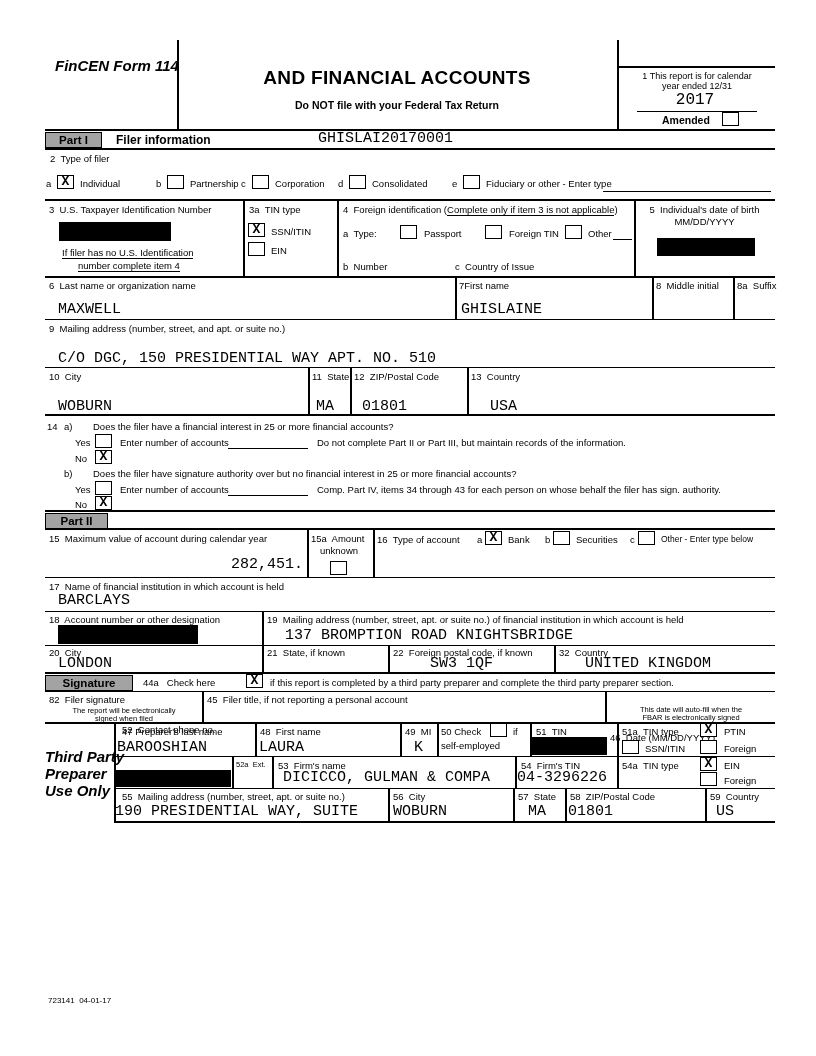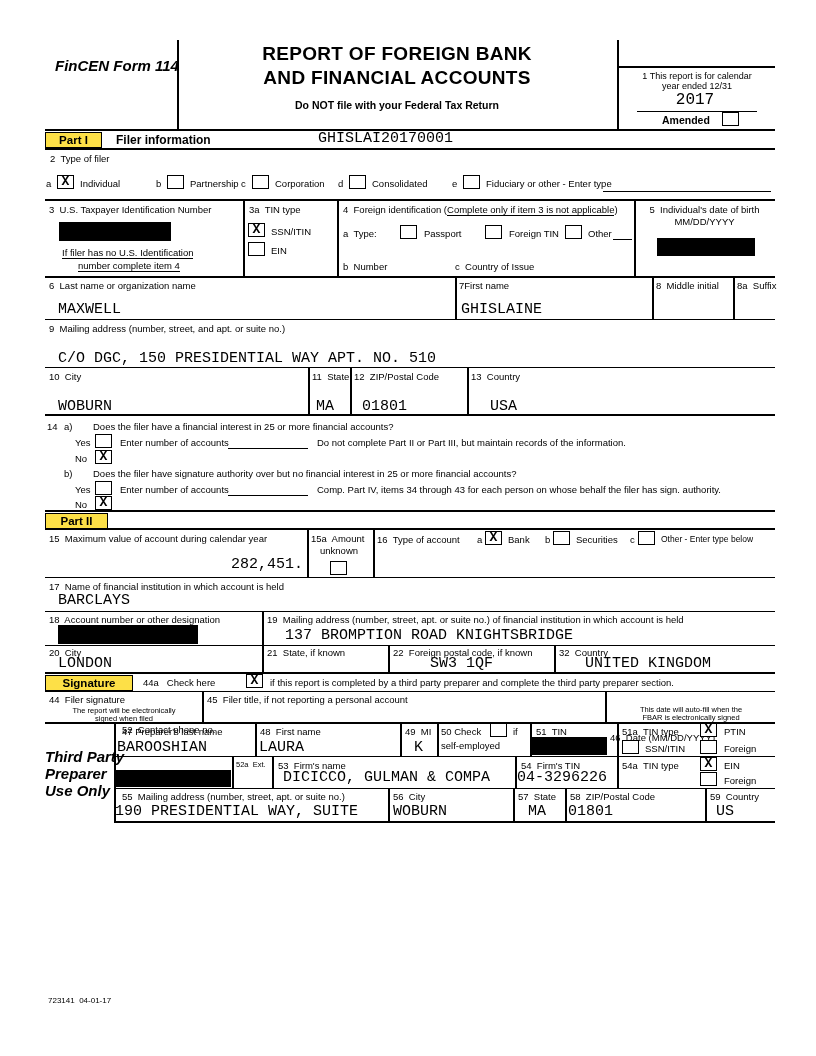--- a/index.html
+++ b/index.html
@@ -10,35 +10,34 @@
   .b13{font-size:15px;font-weight:bold;font-style:italic;}
   .b105{font-size:10.5px;font-weight:bold;}
   .v{font-family:"Liberation Mono","DejaVu Sans Mono",monospace;font-size:15px;white-space:pre;line-height:16px;}
   .hl{background:#000;height:1px;}
   .hl15{background:#000;height:1.5px;}
   .hl2{background:#000;height:2px;}
   .vl{background:#000;width:1.5px;}
   .cb{width:15px;height:12px;border:1.6px solid #000;background:#fff;text-align:center;font-family:"Liberation Mono","DejaVu Sans Mono",monospace;font-size:13px;line-height:12px;font-weight:bold;}
   .ul{background:#000;height:1px;}
   .red{background:#000;}
-  .barbox{border:1.6px solid #000;background:#fde047;font-weight:bold;font-size:11.5px;text-align:center;line-height:14px;}
+  .barbox{border:1.6px solid #000;background:#a3a3a3;font-weight:bold;font-size:11.5px;text-align:center;line-height:14px;}
   .bart{font-size:12px;font-weight:bold;white-space:pre;}
   .ttl{font-size:19px;font-weight:bold;text-align:center;letter-spacing:.3px;}
   .sub{font-size:10.5px;font-weight:bold;text-align:center;}
   .ctr{text-align:center;}
   .us{border-bottom:1px solid #000;}
 </style>
 </head>
 <body>
 
 <div class="pg">
 
   <div class="ab b13" style="left:55px;top:57px">FinCEN Form 114</div>
   <div class="ab vl" style="left:177px;top:40px;height:89px"></div>
-  <div class="ab ttl" style="left:180px;top:43px;width:434px">REPORT OF FOREIGN BANK</div>
   <div class="ab sub" style="left:180px;top:99px;width:434px">Do NOT file with your Federal Tax Return</div>
   <div class="ab ttl" style="left:180px;top:67px;width:434px">AND FINANCIAL ACCOUNTS</div>
   <div class="ab vl" style="left:617px;top:40px;height:89px"></div>
   <div class="ab hl15" style="left:617px;top:66px;width:158px"></div>
   <div class="ab ctr" style="left:619px;top:71px;width:156px;font-size:9px;line-height:10px"><span>1 This report is for calendar</span><br><span>year ended 12/31</span></div>
   <div class="ab v ctr" style="left:625px;top:92px;width:140px;font-size:16px">2017</div>
   <div class="ab ul" style="left:637px;top:111px;width:120px"></div>
   <div class="ab b105" style="left:662px;top:114px">Amended</div>
   <div class="ab cb" style="left:722px;top:112px"></div>
 
@@ -190,21 +189,21 @@
 
   <div class="ab hl2" style="left:45px;top:672px;width:730px"></div>
   <div class="ab barbox" style="left:45px;top:674.5px;width:86px;height:14px">Signature</div>
   <div class="ab lbl" style="left:143px;top:677px">44a   Check here</div>
   <div class="ab cb" style="left:246px;top:674px">X</div>
   <div class="ab lbl" style="left:270px;top:677px">if this report is completed by a third party preparer and complete the third party preparer section.</div>
   <div class="ab hl" style="left:45px;top:691px;width:730px"></div>
 
   <div class="ab vl" style="left:202px;top:691px;height:31px"></div>
   <div class="ab vl" style="left:605px;top:691px;height:31px"></div>
-  <div class="ab lbl" style="left:49px;top:694px">44  Filer signature</div>
+  <div class="ab lbl" style="left:49px;top:694px">82  Filer signature</div>
   <div class="ab sm ctr" style="left:49px;top:707px;width:150px">The report will be electronically</div>
   <div class="ab sm ctr" style="left:49px;top:715px;width:150px">signed when filed</div>
   <div class="ab lbl" style="left:207px;top:694px">45  Filer title, if not reporting a personal account</div>
   <div class="ab lbl" style="left:610px;top:732px">46  Date (MM/DD/YYYY)</div>
   <div class="ab sm ctr" style="left:607px;top:706px;width:168px">This date will auto-fill when the</div>
   <div class="ab sm ctr" style="left:607px;top:714px;width:168px">FBAR is electronically signed</div>
   <div class="ab hl15" style="left:45px;top:722px;width:730px"></div>
 
   <div class="ab b13" style="left:45px;top:748px">Third Party</div>
   <div class="ab b13" style="left:45px;top:765px">Preparer</div>

